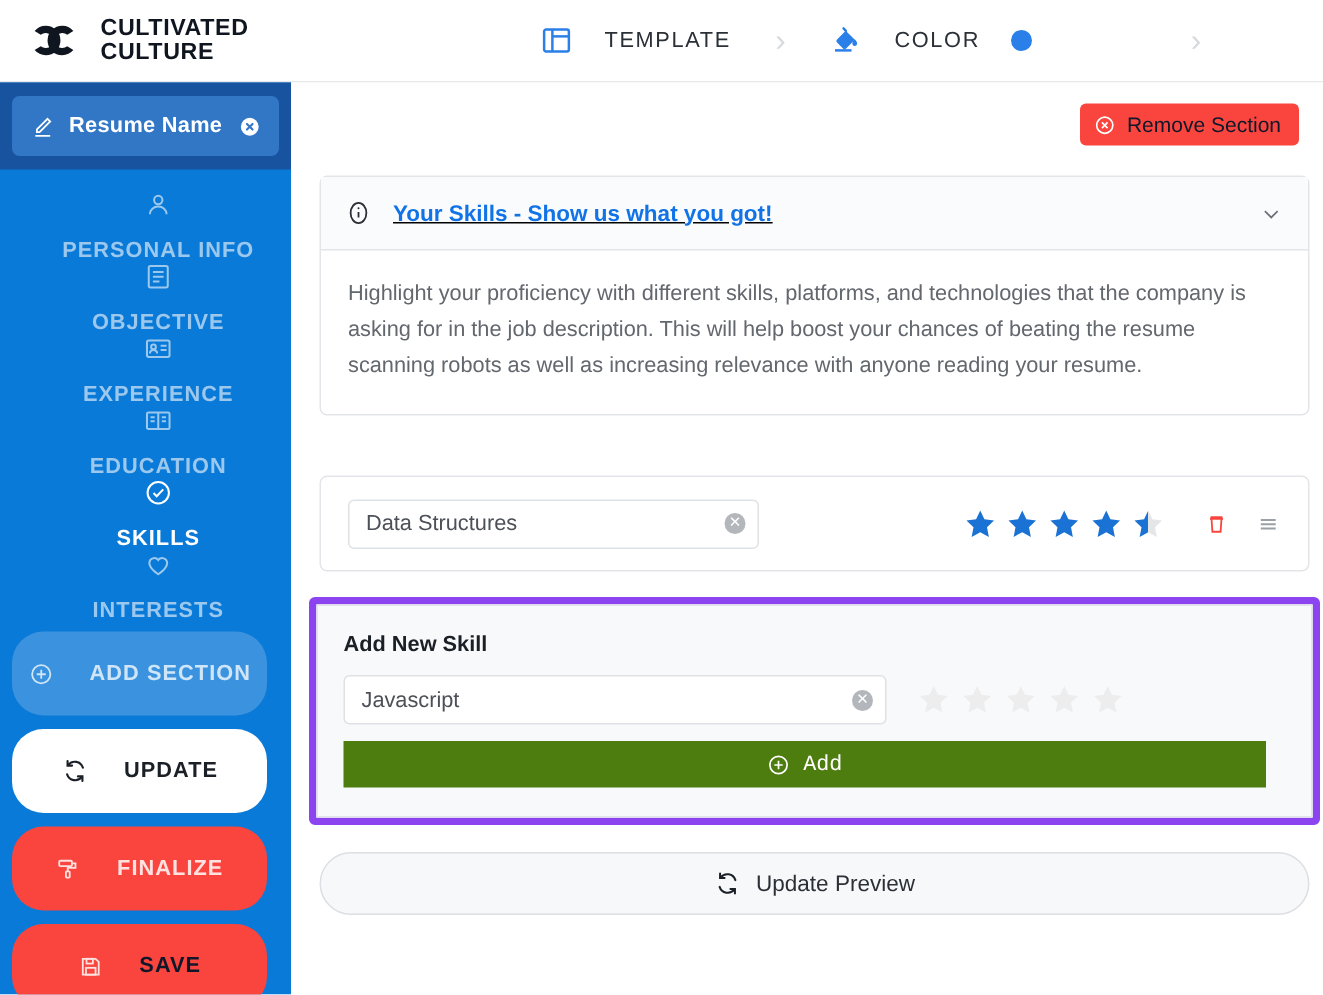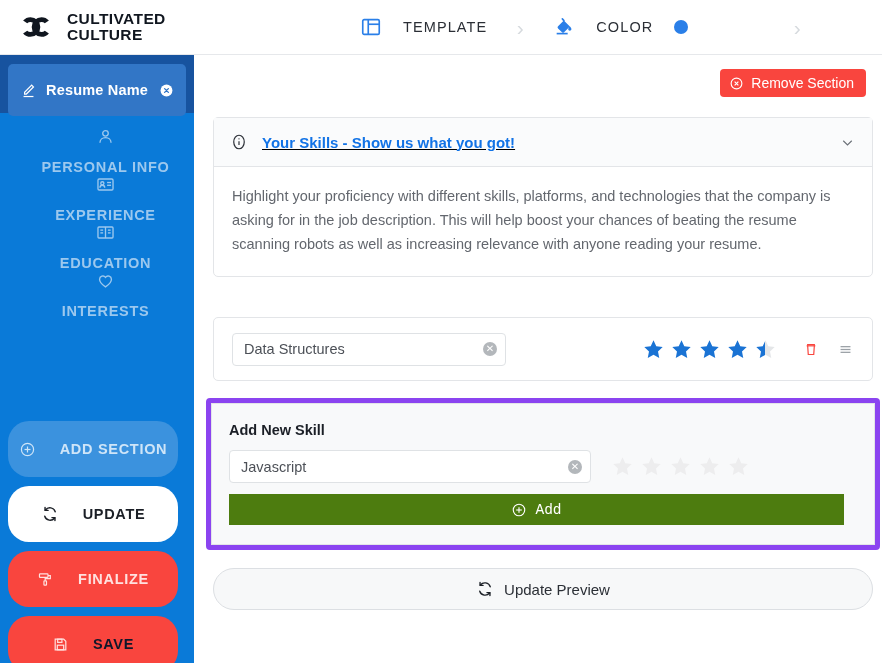--- a/index.html
+++ b/index.html
@@ -51,21 +51,21 @@
   
   .sidebar {
     position: absolute; left: 0; top: 55px; width: 194px; height: 608px;
     background: #0a7ad8;
   }
   .sidebar-top-band {
     position: absolute; top: 0; left: 0; width: 194px; height: 58px;
     background: #17539f;
   }
   .resume-name {
-    position: absolute; top: 9px; left: 8px; width: 178px; height: 52px;
+    position: absolute; top: 9px; left: 8px; width: 178px; height: 40px;
     background: #3276c6; border-radius: 5px;
     display: flex; align-items: center; gap: 9px; padding: 0 12px;
     cursor: pointer;
   }
   .resume-name-label {
     color: #ffffff; font-size: 14.5px; font-weight: bold;
     letter-spacing: 0.2px; flex: 1;
   }
   .nav { position: absolute; top: 72px; left: 0; width: 194px; }
   .nav-item {
@@ -92,21 +92,21 @@
   .btn-save { top: 561px; background: #f9453e; color: #0f172a; }
 
   
   .main {
     position: absolute; left: 194px; top: 55px;
     width: 688px; height: 608px; background: #ffffff;
   }
   .remove-section {
     position: absolute; right: 16px; top: 14px;
     height: 28px; padding: 0 12px 0 9px;
-    background: #f9453e; color: #ffffff; border: none; border-radius: 4px;
+    background: #f9453e; color: #0f172a; border: none; border-radius: 4px;
     display: flex; align-items: center; gap: 7px; cursor: pointer;
     font-size: 14px; font-family: "Liberation Sans", sans-serif;
   }
 
   .info-card {
     position: absolute; left: 19px; top: 62px; width: 660px;
     border: 1px solid #e3e5e8; border-radius: 5px; background: #ffffff;
   }
   .info-head {
     height: 49px; background: #fafbfc; border-bottom: 1px solid #e3e5e8;
@@ -235,20 +235,29 @@
     <div class="nav">
 
       <div class="nav-item">
         <svg class="nav-icon" viewBox="0 0 24 24" fill="none" stroke="currentColor" stroke-width="1.7">
           <circle cx="12" cy="8" r="3.5"></circle>
           <path d="M5 20c0-3.9 3.1-6.5 7-6.5s7 2.6 7 6.5"></path>
         </svg>
         <span class="nav-label">PERSONAL INFO</span>
       </div>
 
+      <div class="nav-item">
+        <svg class="nav-icon" viewBox="0 0 24 24" fill="none" stroke="currentColor" stroke-width="1.7">
+          <rect x="4" y="3" width="16" height="18" rx="1.5"></rect>
+          <line x1="7.5" y1="8" x2="16.5" y2="8"></line>
+          <line x1="7.5" y1="12" x2="16.5" y2="12"></line>
+          <line x1="7.5" y1="16" x2="13" y2="16"></line>
+        </svg>
+        <span class="nav-label">OBJECTIVE</span>
+      </div>
 
       <div class="nav-item">
         <svg class="nav-icon" viewBox="0 0 24 24" fill="none" stroke="currentColor" stroke-width="1.7">
           <rect x="2.5" y="5" width="19" height="14" rx="1.5"></rect>
           <circle cx="8" cy="10.5" r="2"></circle>
           <path d="M5 16c0-1.8 1.3-3 3-3s3 1.2 3 3"></path>
           <line x1="14" y1="9.5" x2="19" y2="9.5"></line>
           <line x1="14" y1="13" x2="19" y2="13"></line>
         </svg>
         <span class="nav-label">EXPERIENCE</span>
@@ -259,20 +268,27 @@
           <rect x="2.5" y="5" width="19" height="14" rx="1.2"></rect>
           <line x1="12" y1="5" x2="12" y2="19"></line>
           <line x1="5.5" y1="9" x2="9" y2="9"></line>
           <line x1="5.5" y1="12.5" x2="9" y2="12.5"></line>
           <line x1="15" y1="9" x2="18.5" y2="9"></line>
           <line x1="15" y1="12.5" x2="18.5" y2="12.5"></line>
         </svg>
         <span class="nav-label">EDUCATION</span>
       </div>
 
+      <div class="nav-item active">
+        <svg class="nav-icon" viewBox="0 0 24 24" fill="none" stroke="currentColor" stroke-width="1.7">
+          <circle cx="12" cy="12" r="9"></circle>
+          <path d="M8 12.2l2.7 2.8L16.2 9.2"></path>
+        </svg>
+        <span class="nav-label">SKILLS</span>
+      </div>
 
       <div class="nav-item">
         <svg class="nav-icon" viewBox="0 0 24 24" fill="none" stroke="currentColor" stroke-width="1.7">
           <path d="M12 20s-7.5-4.7-7.5-9.5A4.2 4.2 0 0 1 12 8a4.2 4.2 0 0 1 7.5 2.5C19.5 15.3 12 20 12 20z"></path>
         </svg>
         <span class="nav-label">INTERESTS</span>
       </div>
     </div>
 
     <div class="side-btn btn-add-section">

